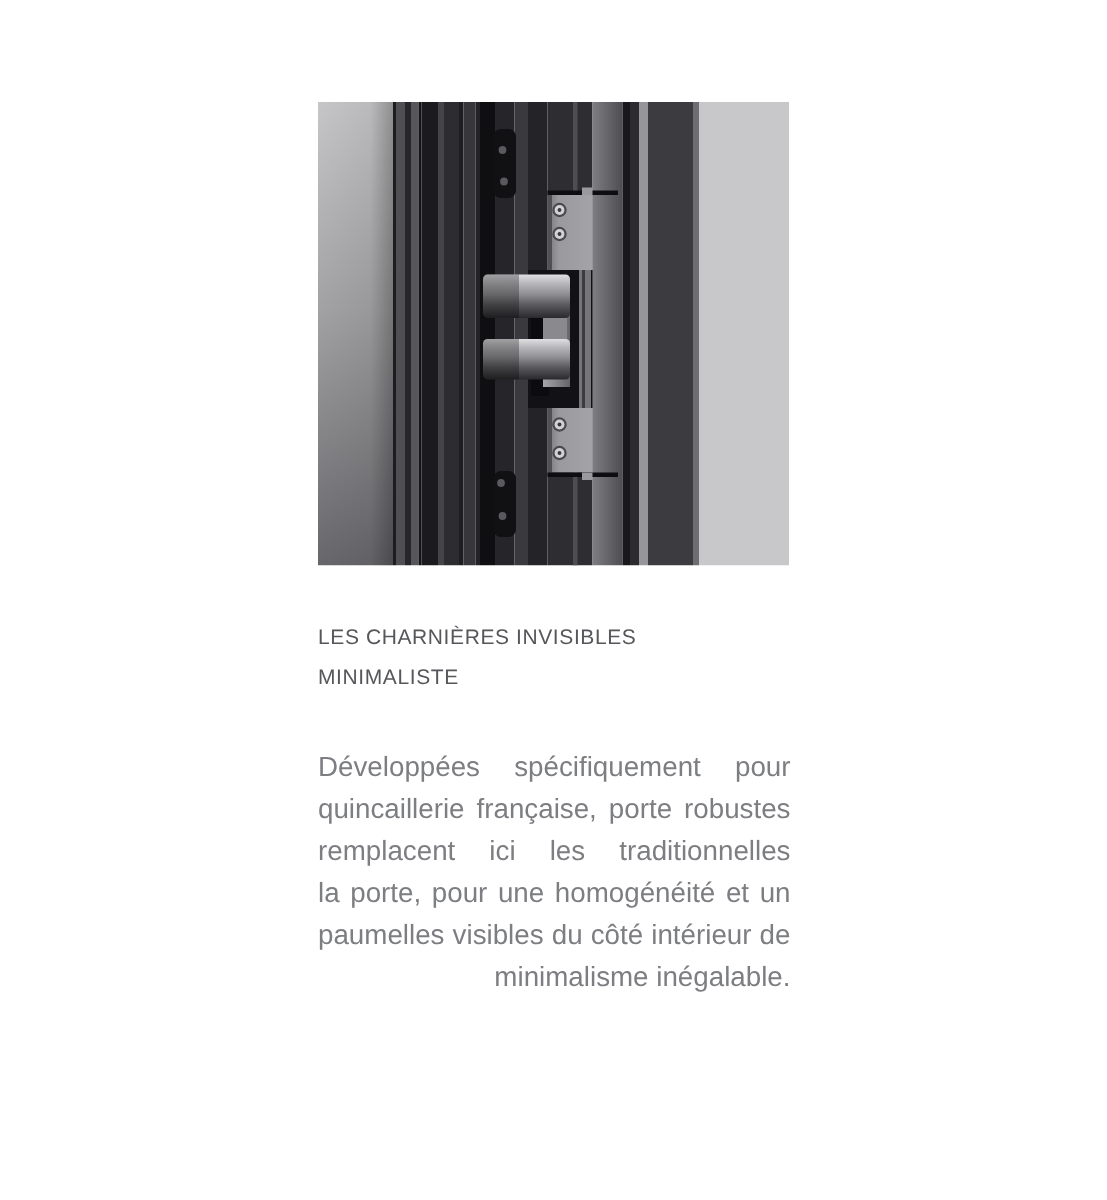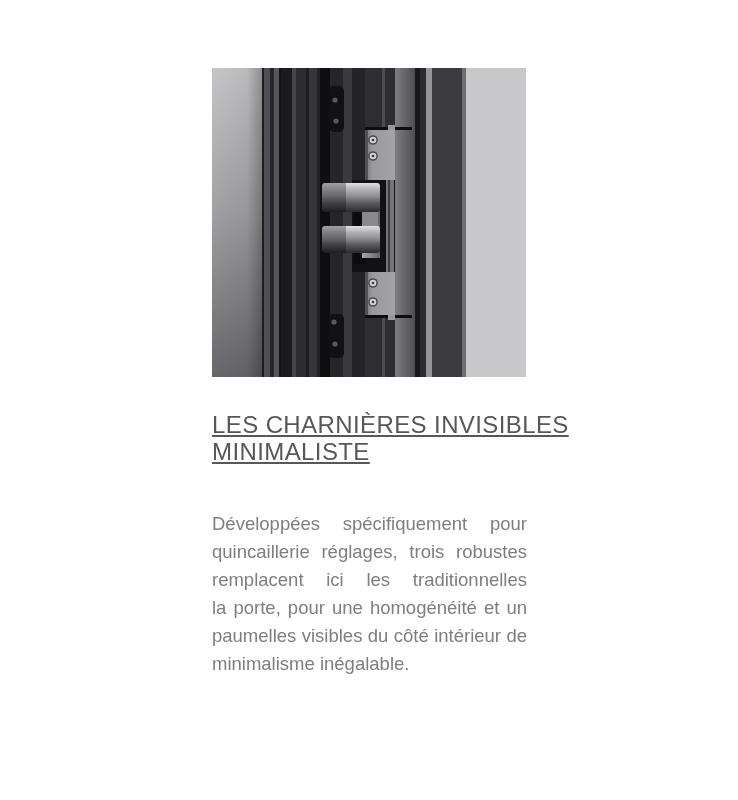--- a/index.html
+++ b/index.html
@@ -7,32 +7,32 @@
     width:738px;height:800px;position:relative;overflow:hidden;
     background:var(--page-bg,#ffffff);
     font-family:"Liberation Sans",sans-serif;
   }
   .figure{
     position:absolute;left:212px;top:68px;width:314px;height:309px;margin:0;
   }
   .figure svg{display:block}
   .title{
     position:absolute;left:212px;top:411px;width:322px;margin:0;
-    font-size:24px;line-height:27px;font-weight:400;letter-spacing:0.4px;
-    color:var(--title-color,#56575b);white-space:nowrap;text-decoration:underline;
+    font-size:14px;line-height:27px;font-weight:400;letter-spacing:0.4px;
+    color:var(--title-color,#56575b);white-space:nowrap;
   }
   .title .tline{display:block}
   .bodytext{
-    position:absolute;left:212px;top:510px;width:315px;
+    position:absolute;left:212px;top:497px;width:315px;
     font-size:18.5px;line-height:28px;font-weight:400;
     color:var(--body-color,#7d7e82);
   }
   .bline{height:28px;overflow:visible;white-space:nowrap}
   .just{text-align:justify;text-align-last:justify}
-  .last{text-align:left}
+  .last{text-align:right}
 </style>
 </head>
 <body>
 
 <div class="figure">
   <svg width="314" height="309" viewBox="0 0 314 309" preserveAspectRatio="none" xmlns="http://www.w3.org/2000/svg" role="img">
     <defs>
       <linearGradient id="gWall" x1="0" y1="0" x2="0" y2="1">
         <stop offset="0" stop-color="#c6c6c8"></stop>
         <stop offset="0.45" stop-color="#a2a2a4"></stop>
@@ -162,18 +162,18 @@
   </svg>
 </div>
 
 <h1 class="title">
   <span class="tline">LES CHARNIÈRES INVISIBLES</span>
   <span class="tline">MINIMALISTE</span>
 </h1>
 
 <div class="bodytext">
   <div class="bline just">Développées spécifiquement pour</div>
-  <div class="bline just">quincaillerie réglages, trois robustes</div>
+  <div class="bline just">quincaillerie française, porte robustes</div>
   <div class="bline just">remplacent ici les traditionnelles</div>
   <div class="bline just">la porte, pour une homogénéité et un</div>
   <div class="bline just">paumelles visibles du côté intérieur de</div>
   <div class="bline last">minimalisme inégalable.</div>
 </div>
 
 </body></html>

